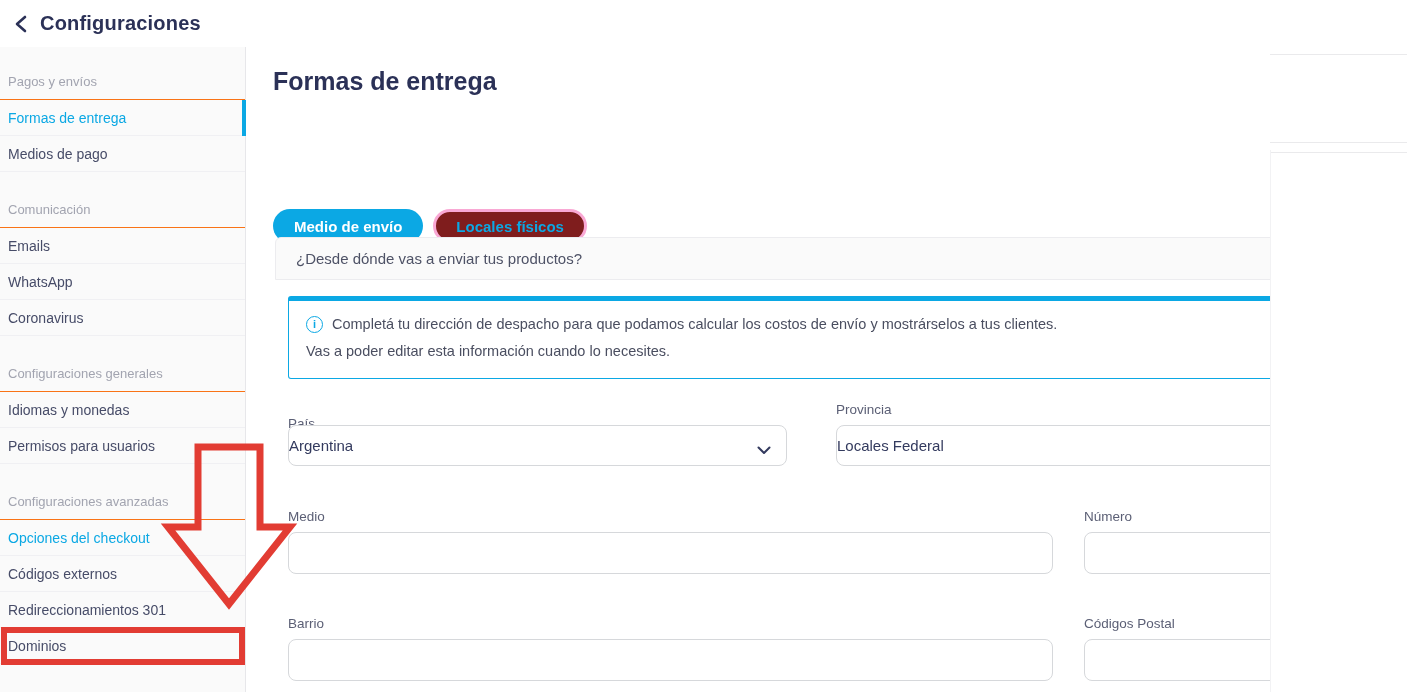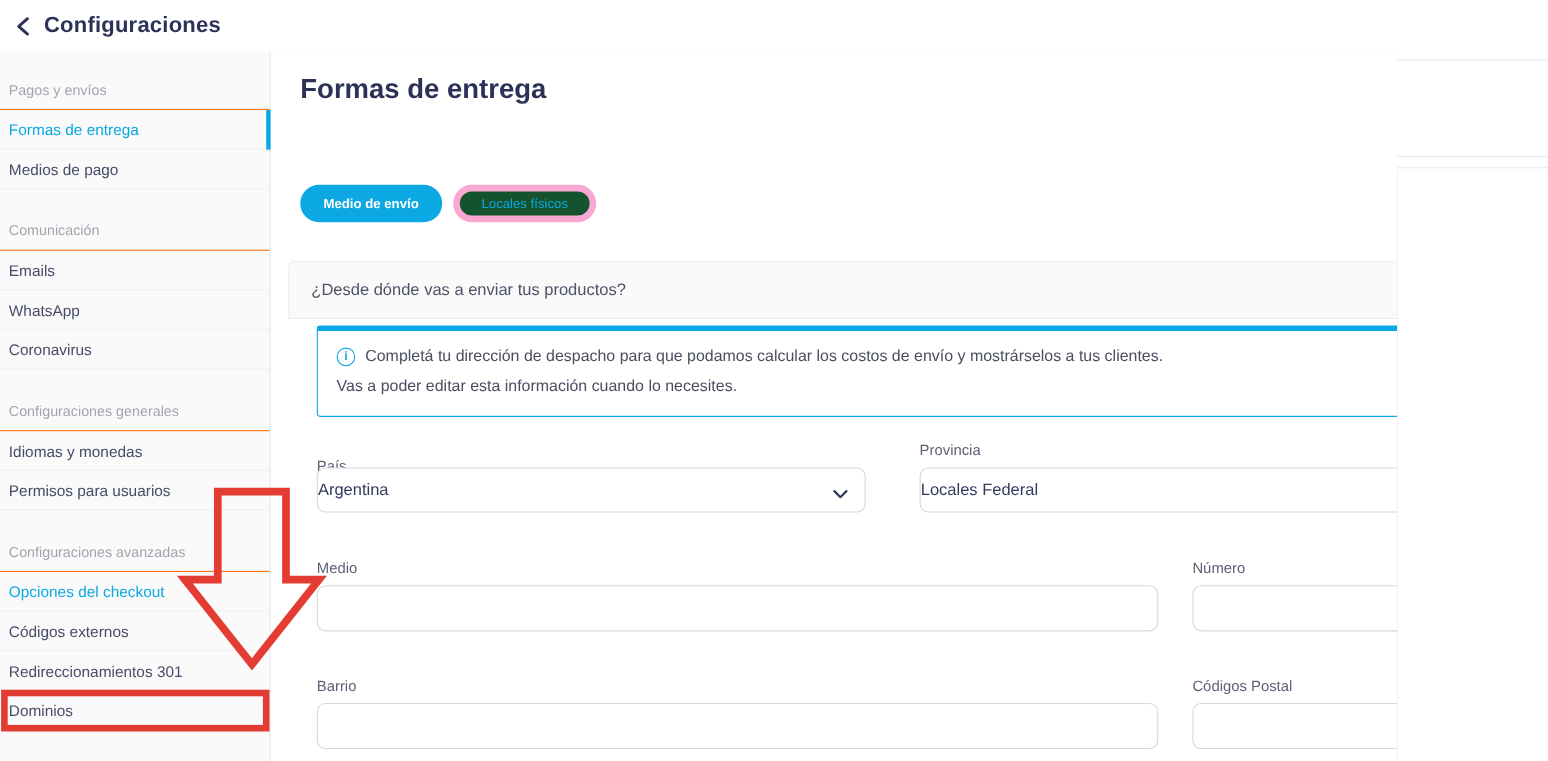--- a/index.html
+++ b/index.html
@@ -23,25 +23,25 @@
               border-bottom:1px solid #f97316; font-size:13px; color:#a2a4b0; margin-top:20px; }
   .side-row.active{ color:#0ba8e4; }
   .side-row.link-blue{ color:#0ba8e4; }
   .active-bar{ position:absolute; right:-1px; top:0; width:4px; height:36px; background:#0ba8e4; }
 
   
   .main{ position:absolute; left:246px; top:47px; width:1024px; height:645px; overflow:hidden; background:#fff; z-index:1; }
   .page-title{ position:absolute; left:27px; top:20px; font-size:25px; font-weight:700; color:#2b3157; }
   .pills{ position:absolute; left:27px; top:121px; display:flex; gap:10px; }
   .pill{ height:34px; border-radius:17px; display:flex; align-items:center; padding:0 21px;
-         font-size:12px; cursor:pointer; white-space:nowrap; }
+         font-size:15px; cursor:pointer; white-space:nowrap;margin-top:41px; }
   .pill.active{ background:#0ba8e4; color:#fff; font-weight:700; }
-  .pill.ghost{ background:#14532d; border:6px solid #f9a8d4; color:#0ba8e4; padding:0 20px; }
+  .pill.ghost{ background:#7f1d1d; border:3px solid #f9a8d4; color:#0ba8e4; padding:0 20px;font-weight:bold; }
 
-  .panel-head{ position:absolute; left:16px; top:190px; width:1010px; height:53px; background:#fafafa;
+  .panel-head{ position:absolute; left:29px; top:190px; width:1010px; height:43px; background:#fafafa;
                border:1px solid #ececef; border-radius:6px 6px 0 0; display:flex; align-items:center;
                padding-left:20px; font-size:15px; color:#4e5266; }
 
   .info-box{ position:absolute; left:42px; top:249px; width:1000px; height:83px; background:#fff;
              border:1px solid #0ba8e4; border-top:5px solid #0ba8e4; border-radius:3px;
              padding:13px 16px 0 17px; font-size:14.5px; color:#4a4e60; line-height:1.45; }
   .info-line{ display:flex; align-items:center; }
   .info-icon{ display:inline-flex; width:17px; height:17px; min-width:17px; border-radius:50%;
               border:1.5px solid #0ba8e4; color:#0ba8e4; align-items:center; justify-content:center;
               font-size:11px; margin-right:9px; font-weight:700; }

